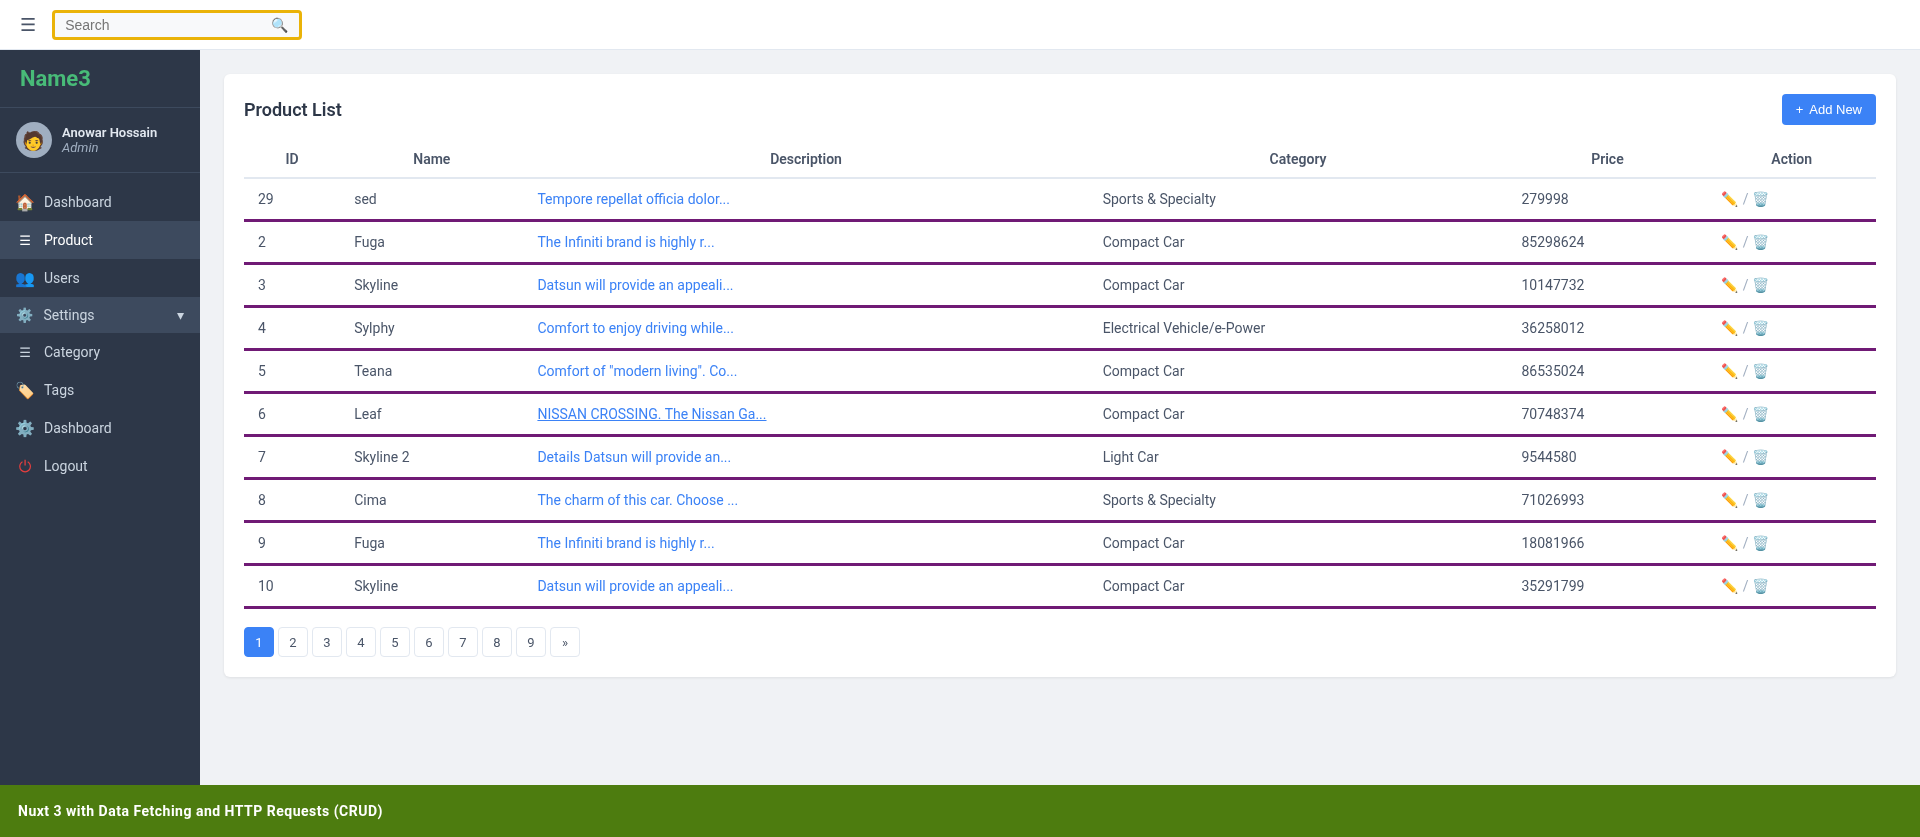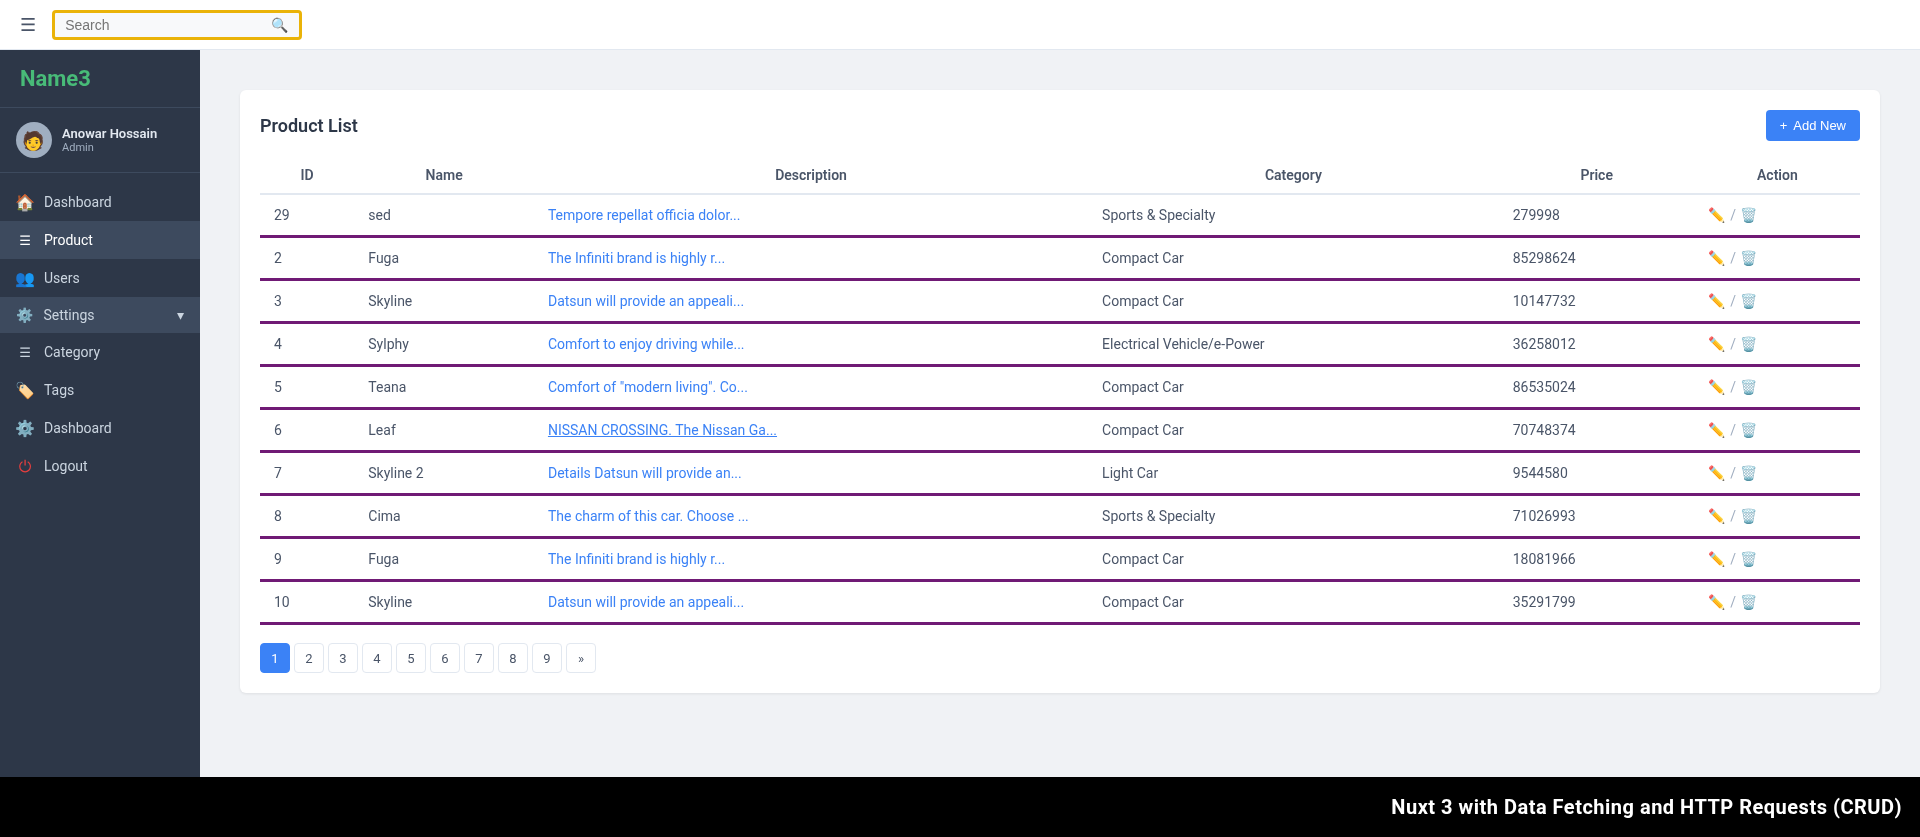--- a/index.html
+++ b/index.html
@@ -6,37 +6,37 @@
     body { font-family: -apple-system, BlinkMacSystemFont, 'Segoe UI', Roboto, sans-serif; display: flex; flex-direction: column; height: 837px; background: #f0f2f5; }
 
     
     .sidebar { width: 200px; background: #2d3748; color: #fff; display: flex; flex-direction: column; flex-shrink: 0; }
     .sidebar-logo { padding: 16px 20px; font-size: 22px; font-weight: bold; color: #fff; border-bottom: 1px solid #3d4a5e; }
     .sidebar-logo span { color: #48bb78; }
     .sidebar-user { display: flex; align-items: center; gap: 10px; padding: 14px 16px; border-bottom: 1px solid #3d4a5e; }
     .sidebar-avatar { width: 36px; height: 36px; border-radius: 50%; background: #a0aec0; display: flex; align-items: center; justify-content: center; font-size: 18px; overflow: hidden; }
     .sidebar-user-info { display: flex; flex-direction: column; }
     .sidebar-user-name { font-size: 13px; font-weight: 600; color: #e2e8f0; }
-    .sidebar-user-role { font-size: 11px; color: #a0aec0; }
+    .sidebar-user-role { font-size: 13px; color: #a0aec0; font-style: italic; }
     .sidebar-nav { padding: 10px 0; flex: 1; }
     .nav-item { display: flex; align-items: center; gap: 10px; padding: 10px 16px; cursor: pointer; color: #cbd5e0; font-size: 14px; transition: background 0.15s; }
     .nav-item.active { background: #3d4a5e; color: #fff; }
     .nav-item .nav-icon { width: 18px; height: 18px; display: flex; align-items: center; justify-content: center; font-size: 16px; }
     .nav-item-settings { display: flex; align-items: center; justify-content: space-between; padding: 10px 16px; cursor: pointer; color: #cbd5e0; font-size: 14px; background: #3d4a5e; }
     .nav-item-settings .left { display: flex; align-items: center; gap: 10px; }
 
     
     .topbar { background: #fff; border-bottom: 1px solid #e2e8f0; padding: 0 20px; display: flex; align-items: center; gap: 16px; height: 50px; flex-shrink: 0; }
     .topbar-hamburger { font-size: 18px; color: #4a5568; cursor: pointer; }
     .search-box { display: flex; align-items: center; border: 3px solid #eab308; border-radius: 4px; padding: 4px 10px; gap: 6px; background: #f8f9fa; }
     .search-input { border: none; background: transparent; outline: none; font-size: 14px; color: #4a5568; width: 200px; }
     .search-icon { color: #a0aec0; font-size: 14px; cursor: pointer; }
 
     
-    .main-content { flex: 1; overflow-y: auto; padding: 40px; border-radius: 25px; }
+    .main-content { flex: 1; overflow-y: auto; padding: 24px; border-radius: 25px; }
     .page-card { background: #fff; border-radius: 6px; box-shadow: 0 1px 3px rgba(0,0,0,0.08); padding: 20px; }
     .card-header { display: flex; align-items: center; justify-content: space-between; margin-bottom: 16px; }
     .card-title { font-size: 18px; font-weight: 600; color: #2d3748; }
     .btn-add { background: #3b82f6; color: #fff; border: none; border-radius: 4px; padding: 8px 14px; font-size: 13px; cursor: pointer; display: flex; align-items: center; gap: 6px; }
 
     
     table { width: 100%; border-collapse: collapse; font-size: 14px; }
     thead tr { border-bottom: 2px solid #e2e8f0; }
     th { text-align: center; padding: 10px 14px; font-weight: 600; color: #4a5568; font-size: 14px; }
     td { padding: 12px 14px; color: #4a5568; border-bottom: 3px solid #701a75; }
@@ -44,21 +44,21 @@
     .btn-edit { background: none; border: none; color: #3b82f6; cursor: pointer; font-size: 14px; }
     .btn-delete { background: none; border: none; color: #e53e3e; cursor: pointer; font-size: 14px; }
     .separator { color: #a0aec0; }
 
     
     .pagination { display: flex; gap: 4px; margin-top: 18px; align-items: center; }
     .page-btn { width: 30px; height: 30px; display: flex; align-items: center; justify-content: center; border: 1px solid #e2e8f0; background: #fff; border-radius: 4px; cursor: pointer; font-size: 13px; color: #4a5568; }
     .page-btn.active { background: #3b82f6; color: #fff; border-color: #3b82f6; }
 
     
-    .footer-banner { background: #000000; color: #fff; text-align: right; padding: 18px; font-size: 20px; font-weight: bold; letter-spacing: 0.5px; flex-shrink: 0; }
+    .footer-banner { background: #4d7c0f; color: #fff; text-align: left; padding: 18px; font-size: 14px; font-weight: bold; letter-spacing: 0.5px; flex-shrink: 0; }
 
     
     .layout { display: flex; flex-direction: column; flex: 1; overflow: hidden; }
     .layout-body { display: flex; flex: 1; overflow: hidden; }
   </style>
 </head>
 <body>
 
 <div class="layout">
 

